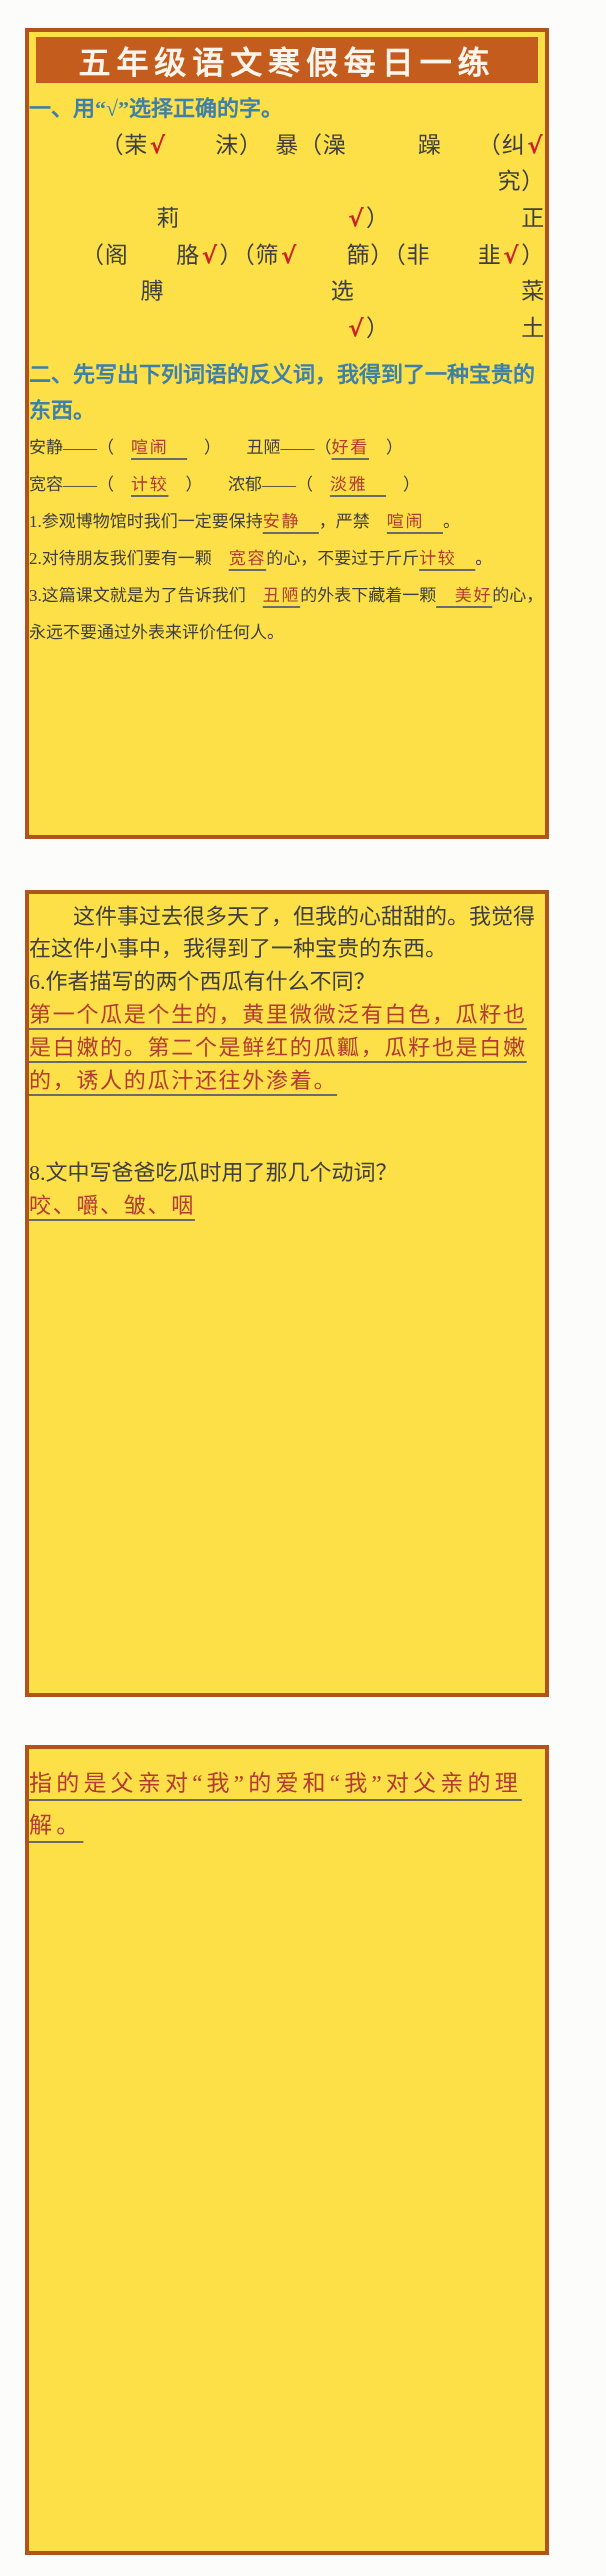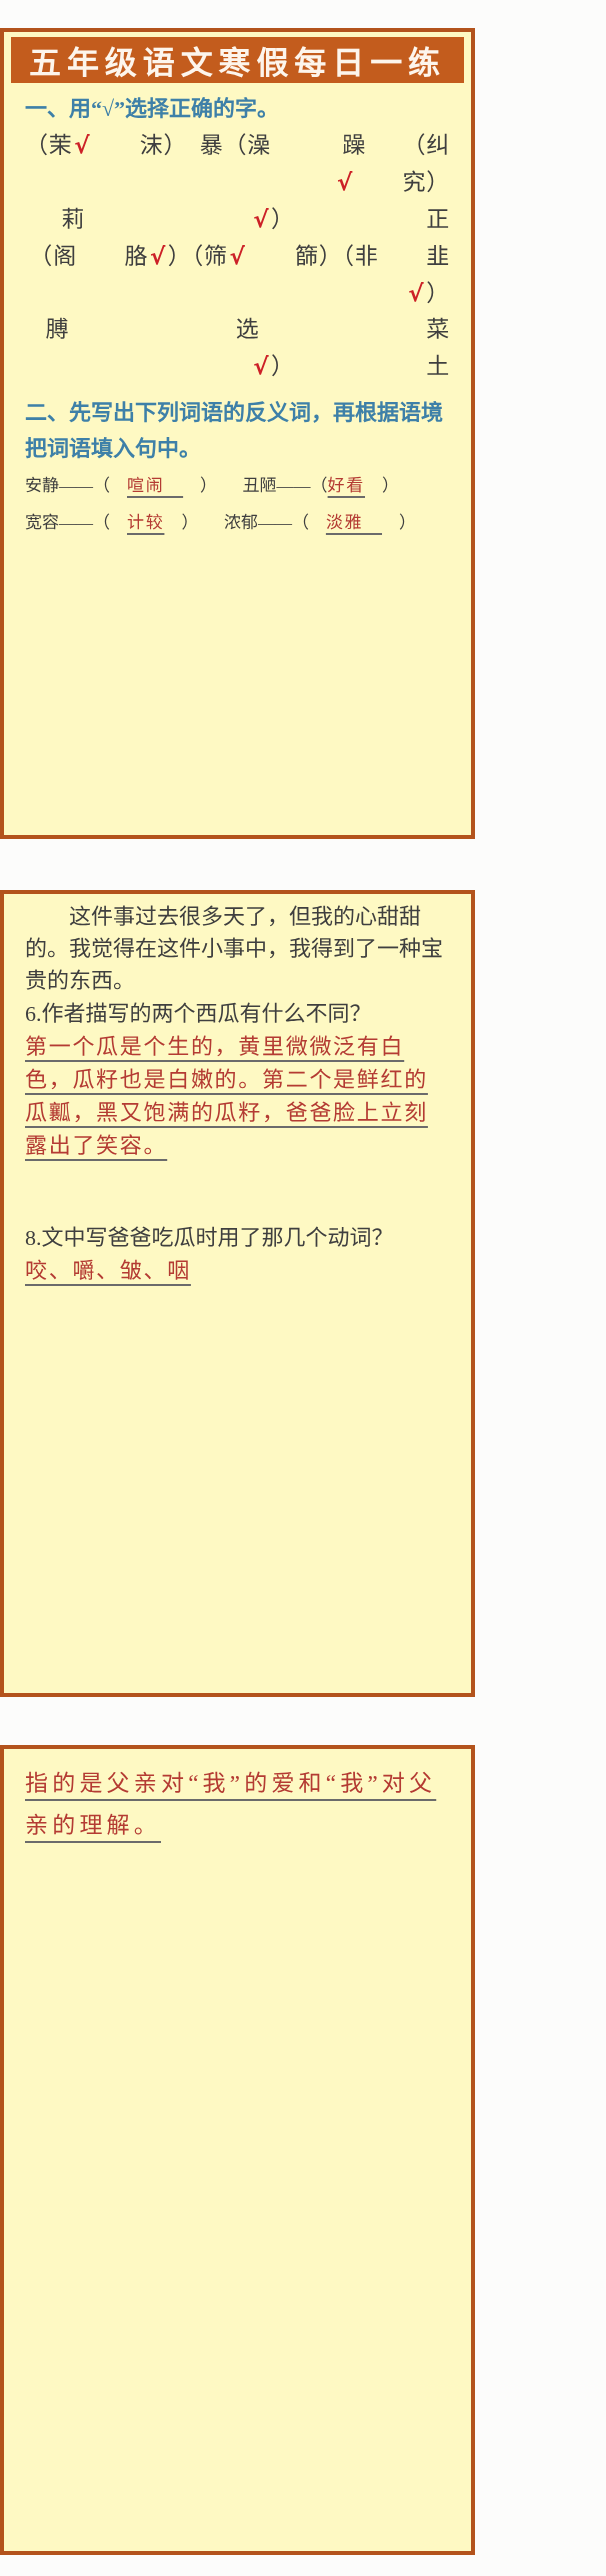--- a/index.html
+++ b/index.html
@@ -14,43 +14,44 @@
   }
   *{box-sizing:border-box;}
   html,body{margin:0;padding:0;}
   body{
     width:606px;
     background:#fcfcfb;
     color:var(--ink);
     font-family:"Liberation Serif","DejaVu Serif",serif;
   }
   .box{
-    width:475px;
+    width:524px;
+    margin-left:25px;
     border:4.2px solid var(--border_orange);
-    background:#fef9c3;
+    background:#fde047;
     overflow:hidden;
   }
   .box1{margin-top:28px;height:811px;margin-bottom:51px;}
   .box2{height:807px;margin-bottom:48px;}
   .box3{height:810px;}
   .title-bar{
     margin:5px 6.7px 8.4px 6.7px;
     height:46px;
     background:var(--title_bg);
     display:flex;align-items:center;justify-content:center;
   }
   .title-bar h1{
     margin:0;
     font-size:32px;
     font-weight:bold;
     letter-spacing:5.9px;
     color:var(--title_color);
     white-space:nowrap;
   }
-  .content{padding:0 21px;}
+  .content{padding:0 0;}
   .blue-heading{
     margin:0;
     color:var(--heading_blue);
     font-size:22px;
     font-weight:bold;
     line-height:36px;
   }
   .ex1-line{
     font-size:23px;
     line-height:36px;
@@ -125,38 +126,43 @@
       <div>
           <div class="ex1-line">（茉<span class="check">√</span>　　沫）　暴（澡　　　躁　　（纠<span class="check">√</span>　　究）</div>
           <div class="ex1-line">莉　　　　　　　<span class="check">√</span>）　　　　　　正</div>
           <div class="ex1-line">（阁　　胳<span class="check">√</span>）（筛<span class="check">√</span>　　篩）（非　　韭<span class="check">√</span>）</div>
           <div class="ex1-line">膊　　　　　　　选　　　　　　　菜</div>
           <div class="ex1-line"><span class="check">√</span>）　　　　　　土</div>
         </div>
 
       <div class="gap12"></div>
 
-      <h2 class="blue-heading">二、先写出下列词语的反义词，再根据语境把词语填入句中。</h2>
+      <h2 class="blue-heading">二、先写出下列词语的反义词，我得到了一种宝贵的东西。</h2>
       <div>
           <div class="ex-line">安静——（　<span class="blank-answer">喧闹　</span>　）　　丑陋——（<span class="blank-answer">好看</span>　）</div>
           <div class="ex-line">宽容——（　<span class="blank-answer">计较</span>　）　　浓郁——（　<span class="blank-answer">淡雅　</span>　）</div>
+        </div>
+      <div>
+          <div class="ex-line">1.参观博物馆时我们一定要保持<span class="blank-answer">安静　</span>，严禁　<span class="blank-answer">喧闹　</span>。</div>
+          <div class="ex-line">2.对待朋友我们要有一颗　<span class="blank-answer">宽容</span>的心，不要过于斤斤<span class="blank-answer">计较　</span>。</div>
+          <div class="ex-line">3.这篇课文就是为了告诉我们　<span class="blank-answer">丑陋</span>的外表下藏着一颗<span class="blank-answer">　美好</span>的心，永远不要通过外表来评价任何人。</div>
         </div>
 
     </div>
   </section>
 
   <section class="box box2">
     <div class="content">
 
       <div>
           <div class="para2">这件事过去很多天了，但我的心甜甜的。我觉得在这件小事中，我得到了一种宝贵的东西。</div>
         </div>
 
       <p class="q">6.作者描写的两个西瓜有什么不同？</p>
-      <p class="answer-block">第一个瓜是个生的，黄里微微泛有白色，瓜籽也是白嫩的。第二个是鲜红的瓜瓤，黑又饱满的瓜籽，爸爸脸上立刻露出了笑容。</p>
+      <p class="answer-block">第一个瓜是个生的，黄里微微泛有白色，瓜籽也是白嫩的。第二个是鲜红的瓜瓤，瓜籽也是白嫩的，诱人的瓜汁还往外渗着。</p>
 
       <div class="spacer70"></div>
 
       <p class="q">8.文中写爸爸吃瓜时用了那几个动词？</p>
       <p class="answer-block">咬、嚼、皱、咽</p>
 
     </div>
   </section>
 
   <section class="box box3">

